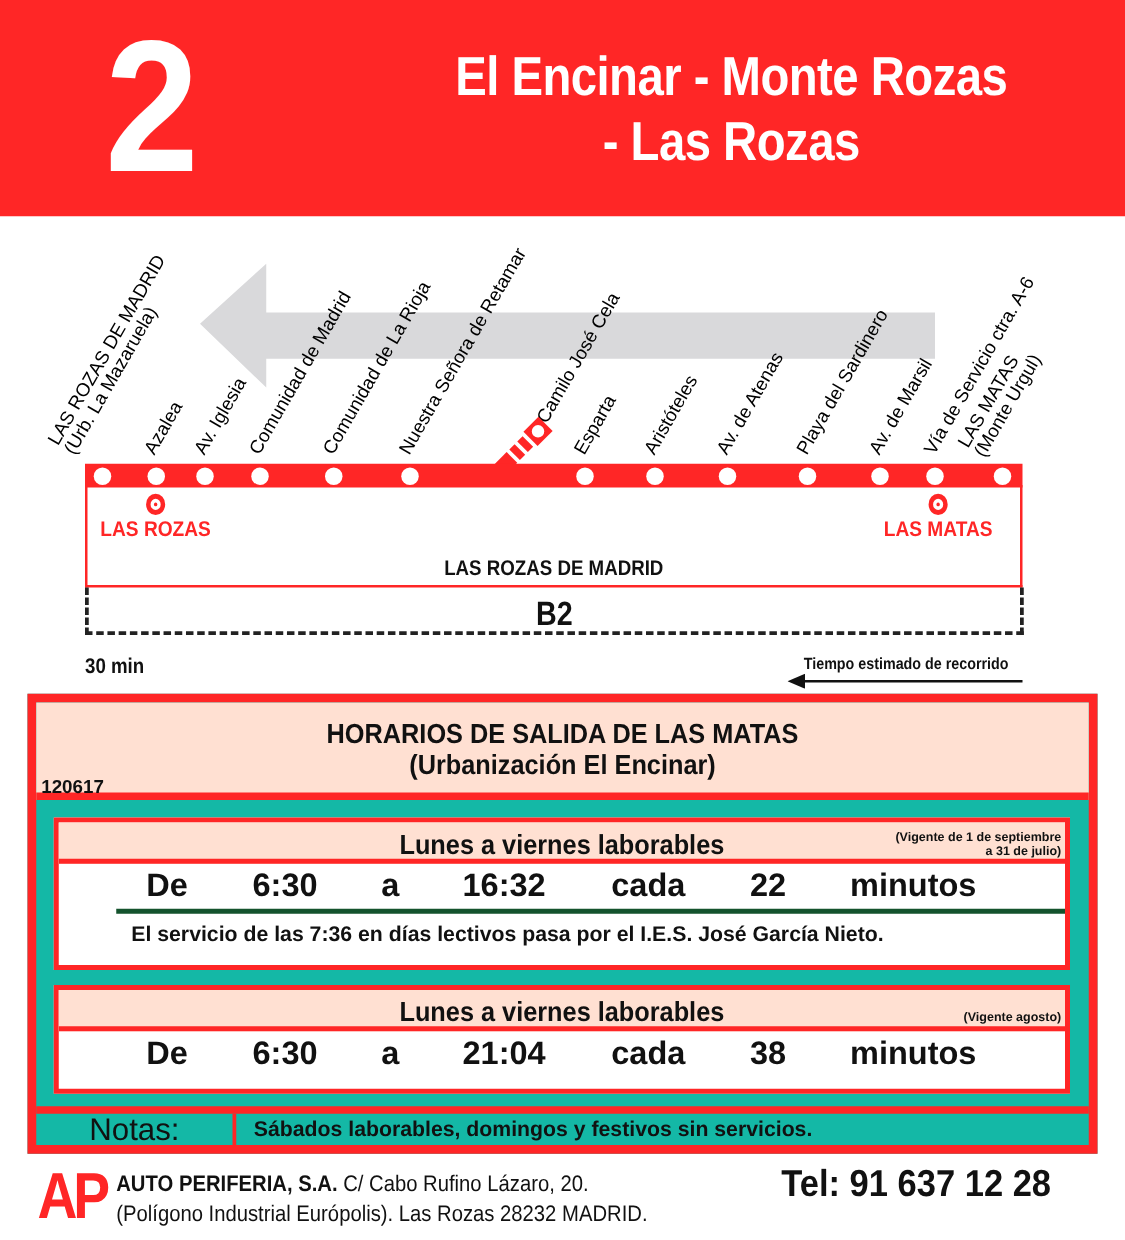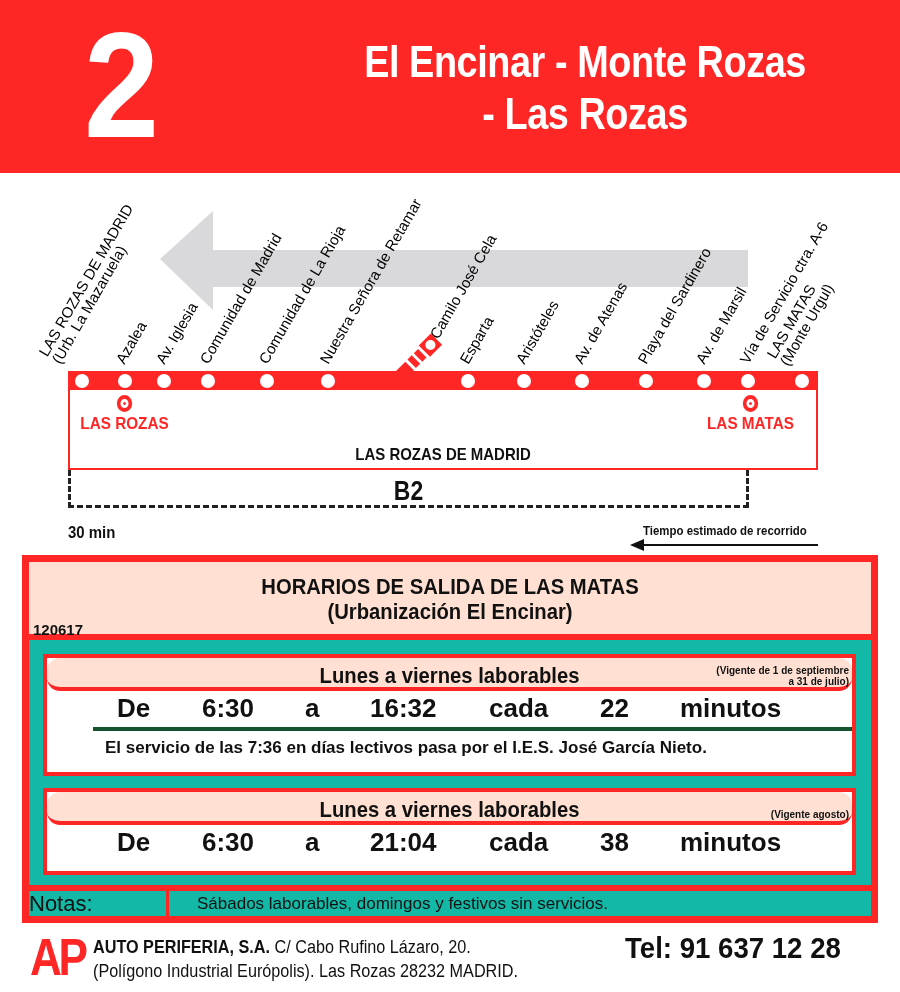--- a/index.html
+++ b/index.html
@@ -18,43 +18,43 @@
     transform-origin: left bottom; transform: rotate(-60deg); color: #000; }
   .stop-label .two { display: block; }
   .route-bar { position: absolute; left: 68px; top: 198px; width: 750px; height: 19px; background: #ff2626; }
   .stop-dot { position: absolute; top: 201px; width: 14px; height: 14px; border-radius: 50%; background: #fff; }
   .zone-box { position: absolute; left: 68px; top: 215px; width: 750px; height: 82px; border: 2px solid #ff2626; border-top: none; background: #fff; }
   .zone-name { position: absolute; left: 0; width: 100%; top: 57px; text-align: center; font-size: 17px; font-weight: bold; transform: scaleX(0.88); }
   .town { position: absolute; color: #ff2626; font-weight: bold; font-size: 17px; text-align: center; transform: scaleX(0.9); }
   .town .ring { display: block; margin: 0 auto 2px auto; width: 17px; height: 17px; border-radius: 50%; border: 4px solid #ff2626; position: relative; }
   .town .ring::after { content: ""; position: absolute; left: 3px; top: 3px; width: 3px; height: 3px; border-radius: 50%; background: #ff2626; }
   .interchange { position: absolute; }
-  .b2-box { position: absolute; left: 68px; top: 297px; width: 681px; height: 38px;
+  .b2-box { position: absolute; left: 68px; top: 297px; width: 751px; height: 38px;
     border-left: 3px dashed #222; border-right: 3px dashed #222; border-bottom: 3px dashed #222; }
   .b2-label { position: absolute; left: 0; width: 100%; top: 6px; text-align: center; font-weight: bold; font-size: 27px; transform: scaleX(0.85); }
   .time-label { position: absolute; left: 68px; top: 350px; font-weight: bold; font-size: 17px; transform: scaleX(0.88); transform-origin: left; }
   .est-label { position: absolute; left: 643px; top: 350px; font-weight: bold; font-size: 13px; transform: scaleX(0.88); transform-origin: left; white-space: nowrap; }
   .est-arrow { position: absolute; left: 630px; top: 366px; }
 
   .schedule { position: absolute; left: 22px; top: 555px; width: 856px; height: 368px; border: 7px solid #ff2626; background: #14b8a6; }
   .sched-head { position: absolute; left: 0; top: 0; width: 842px; height: 78px; background: #ffe0d2; border-bottom: 6px solid #ff2626; }
   .sched-title { position: absolute; left: 0; top: 12px; width: 100%; text-align: center; font-weight: bold; font-size: 22px; line-height: 25px; transform: scaleX(0.92); }
   .code { position: absolute; left: 4px; top: 59px; font-weight: bold; font-size: 15px; }
 
   .block { position: absolute; left: 14px; width: 813px; border: 4px solid #ff2626; background: #fff; }
-  .block-head { position: relative; height: 33px; background: #ffe0d2; border-bottom: 4px solid #ff2626; border-radius: 13px; }
+  .block-head { position: relative; height: 33px; background: #ffe0d2; border-bottom: 4px solid #ff2626; }
   .block-title { position: absolute; left: 0; width: 100%; top: 5px; text-align: center; font-size: 22px; font-weight: bold; transform: scaleX(0.92); }
   .block-note { position: absolute; right: 3px; font-weight: bold; font-size: 10px; text-align: right; line-height: 11px; }
   .times-row { position: relative; height: 36px; display: flex; align-items: center; font-weight: bold; font-size: 26px; }
   .times-row span { position: absolute; top: 2px; }
   .remark-row { height: 37px; border-top: 4px solid #14532d; padding-left: 12px; font-weight: bold; font-size: 17px; line-height: 33px; margin-left: 46px; }
 
   .notes { position: absolute; left: 0; top: 323px; width: 842px; height: 31px; border-top: 6px solid #ff2626; display: flex; }
-  .notes-label { width: 140px; border-right: 3px solid #ff2626; font-size: 22px; line-height: 26px; }
-  .notes-text { padding-left: 28px; font-weight: normal; font-size: 17px; line-height: 26px; }
+  .notes-label { width: 160px; border-right: 3px solid #ff2626; text-align: center; font-size: 25px; line-height: 26px; }
+  .notes-text { padding-left: 14px; font-weight: bold; font-size: 17px; line-height: 26px; }
 
   .footer { position: absolute; left: 0; top: 925px; width: 828px; height: 67px; }
   .ap-logo { position: absolute; left: 30px; top: 6px; color: #ff2626; font-weight: bold; font-size: 52px; line-height: 52px; letter-spacing: -4px; transform: scaleX(0.85); transform-origin: left; }
   .company { position: absolute; left: 93px; top: 10px; font-size: 18px; line-height: 24px; transform: scaleX(0.9); transform-origin: left; white-space: nowrap; }
   .company b { font-weight: bold; }
   .tel { position: absolute; left: 625px; top: 6px; font-weight: bold; font-size: 30px; transform: scaleX(0.92); transform-origin: left; white-space: nowrap; }
 </style>
 </head>
 <body>
 

